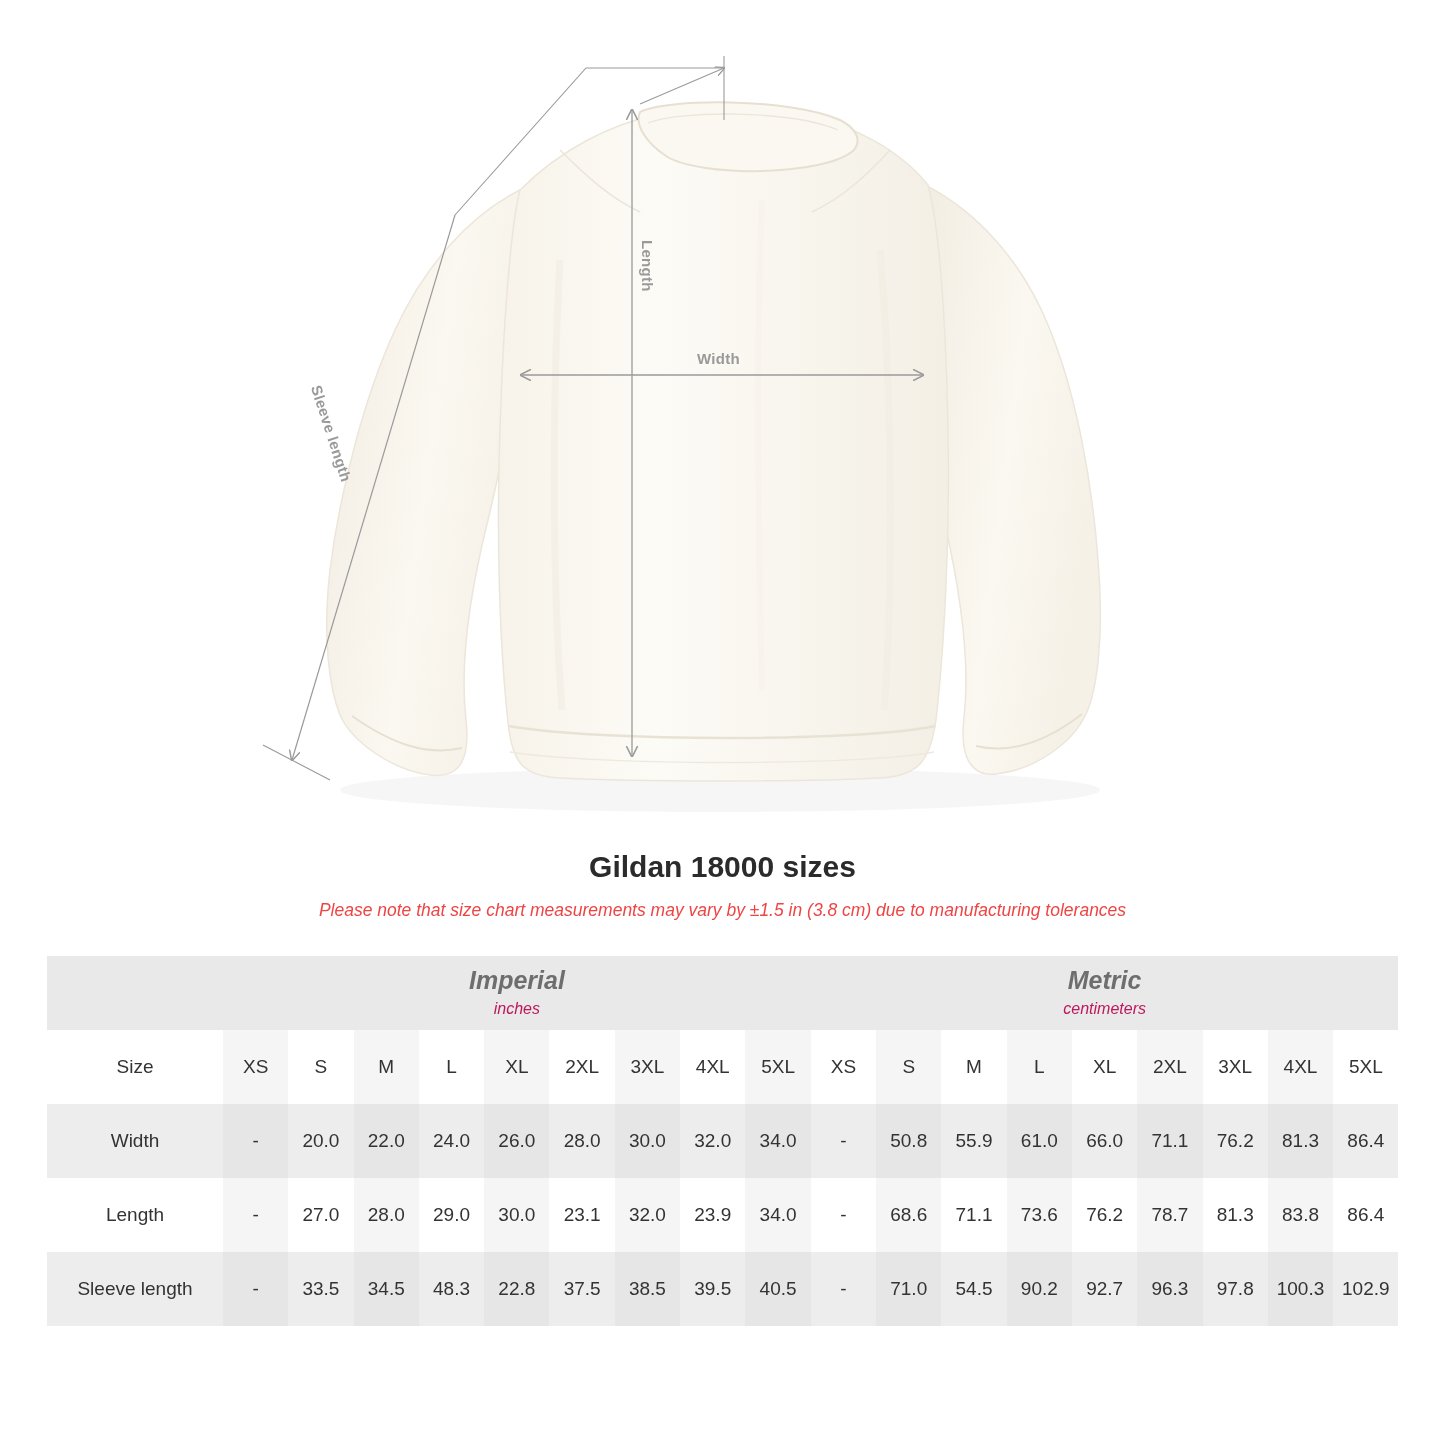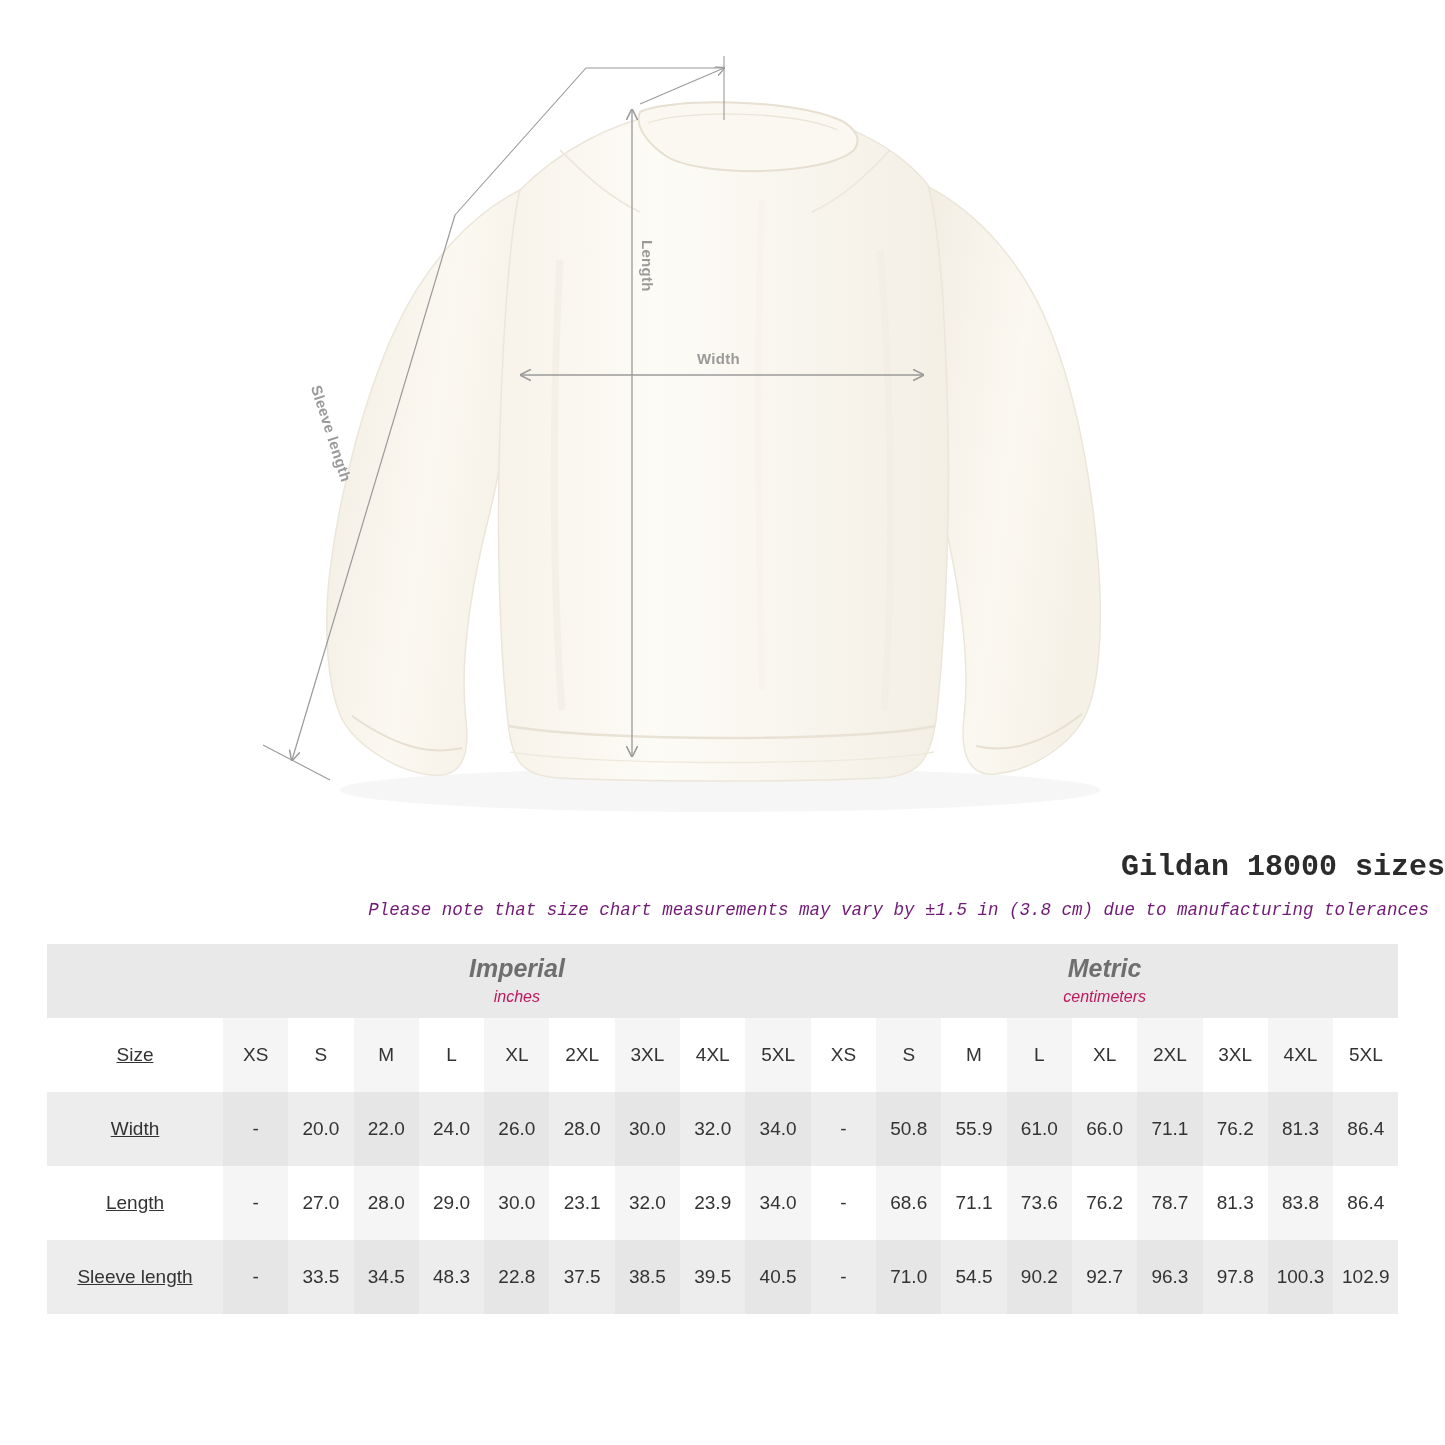--- a/index.html
+++ b/index.html
@@ -53,40 +53,39 @@
   }
   #sleeve-label {
     left: 324px;
     top: 383px;
     transform: rotate(72deg);
     transform-origin: left top;
   }
 
   
   .title-block {
-    text-align: right;
+    text-align: center;
     margin-top: 20px;
-    font-family: Liberation Mono, monospace;
   }
   .chart-title {
     font-size: 30px;
     font-weight: bold;
     color: #2b2b2b;
     margin: 0 0 16px 0;
   }
   .chart-note {
     font-size: 17.5px;
     font-style: italic;
-    color: #701a75;
+    color: #ef4444;
     margin: 16px;
   }
 
   
   .table-wrap {
-    margin-top: 24px;
+    margin-top: 35px;
     padding: 0 47px;
   }
   table.size-table {
     border-collapse: collapse;
     width: 1351px;
     table-layout: fixed;
   }
   table.size-table td,
   table.size-table th {
     border: 0;
@@ -130,21 +129,20 @@
     background: #f5f5f5;
   }
   tr.band-light td { background: #ffffff; }
   tr.band-dark td { background: #ededed; }
   tr.band-light td.alt { background: #f5f5f5; }
   tr.band-dark td.alt { background: #e6e6e6; }
   td.rowlabel {
     font-weight: bold;
     font-size: 19.5px;
     color: #2e2e2e;
-    text-decoration: underline;
   }
   .col-label { width: 176px; }
   .col-v { width: 65.3px; }
 </style>
 </head>
 <body>
 
 <div class="page">
 
   <div class="illustration">

